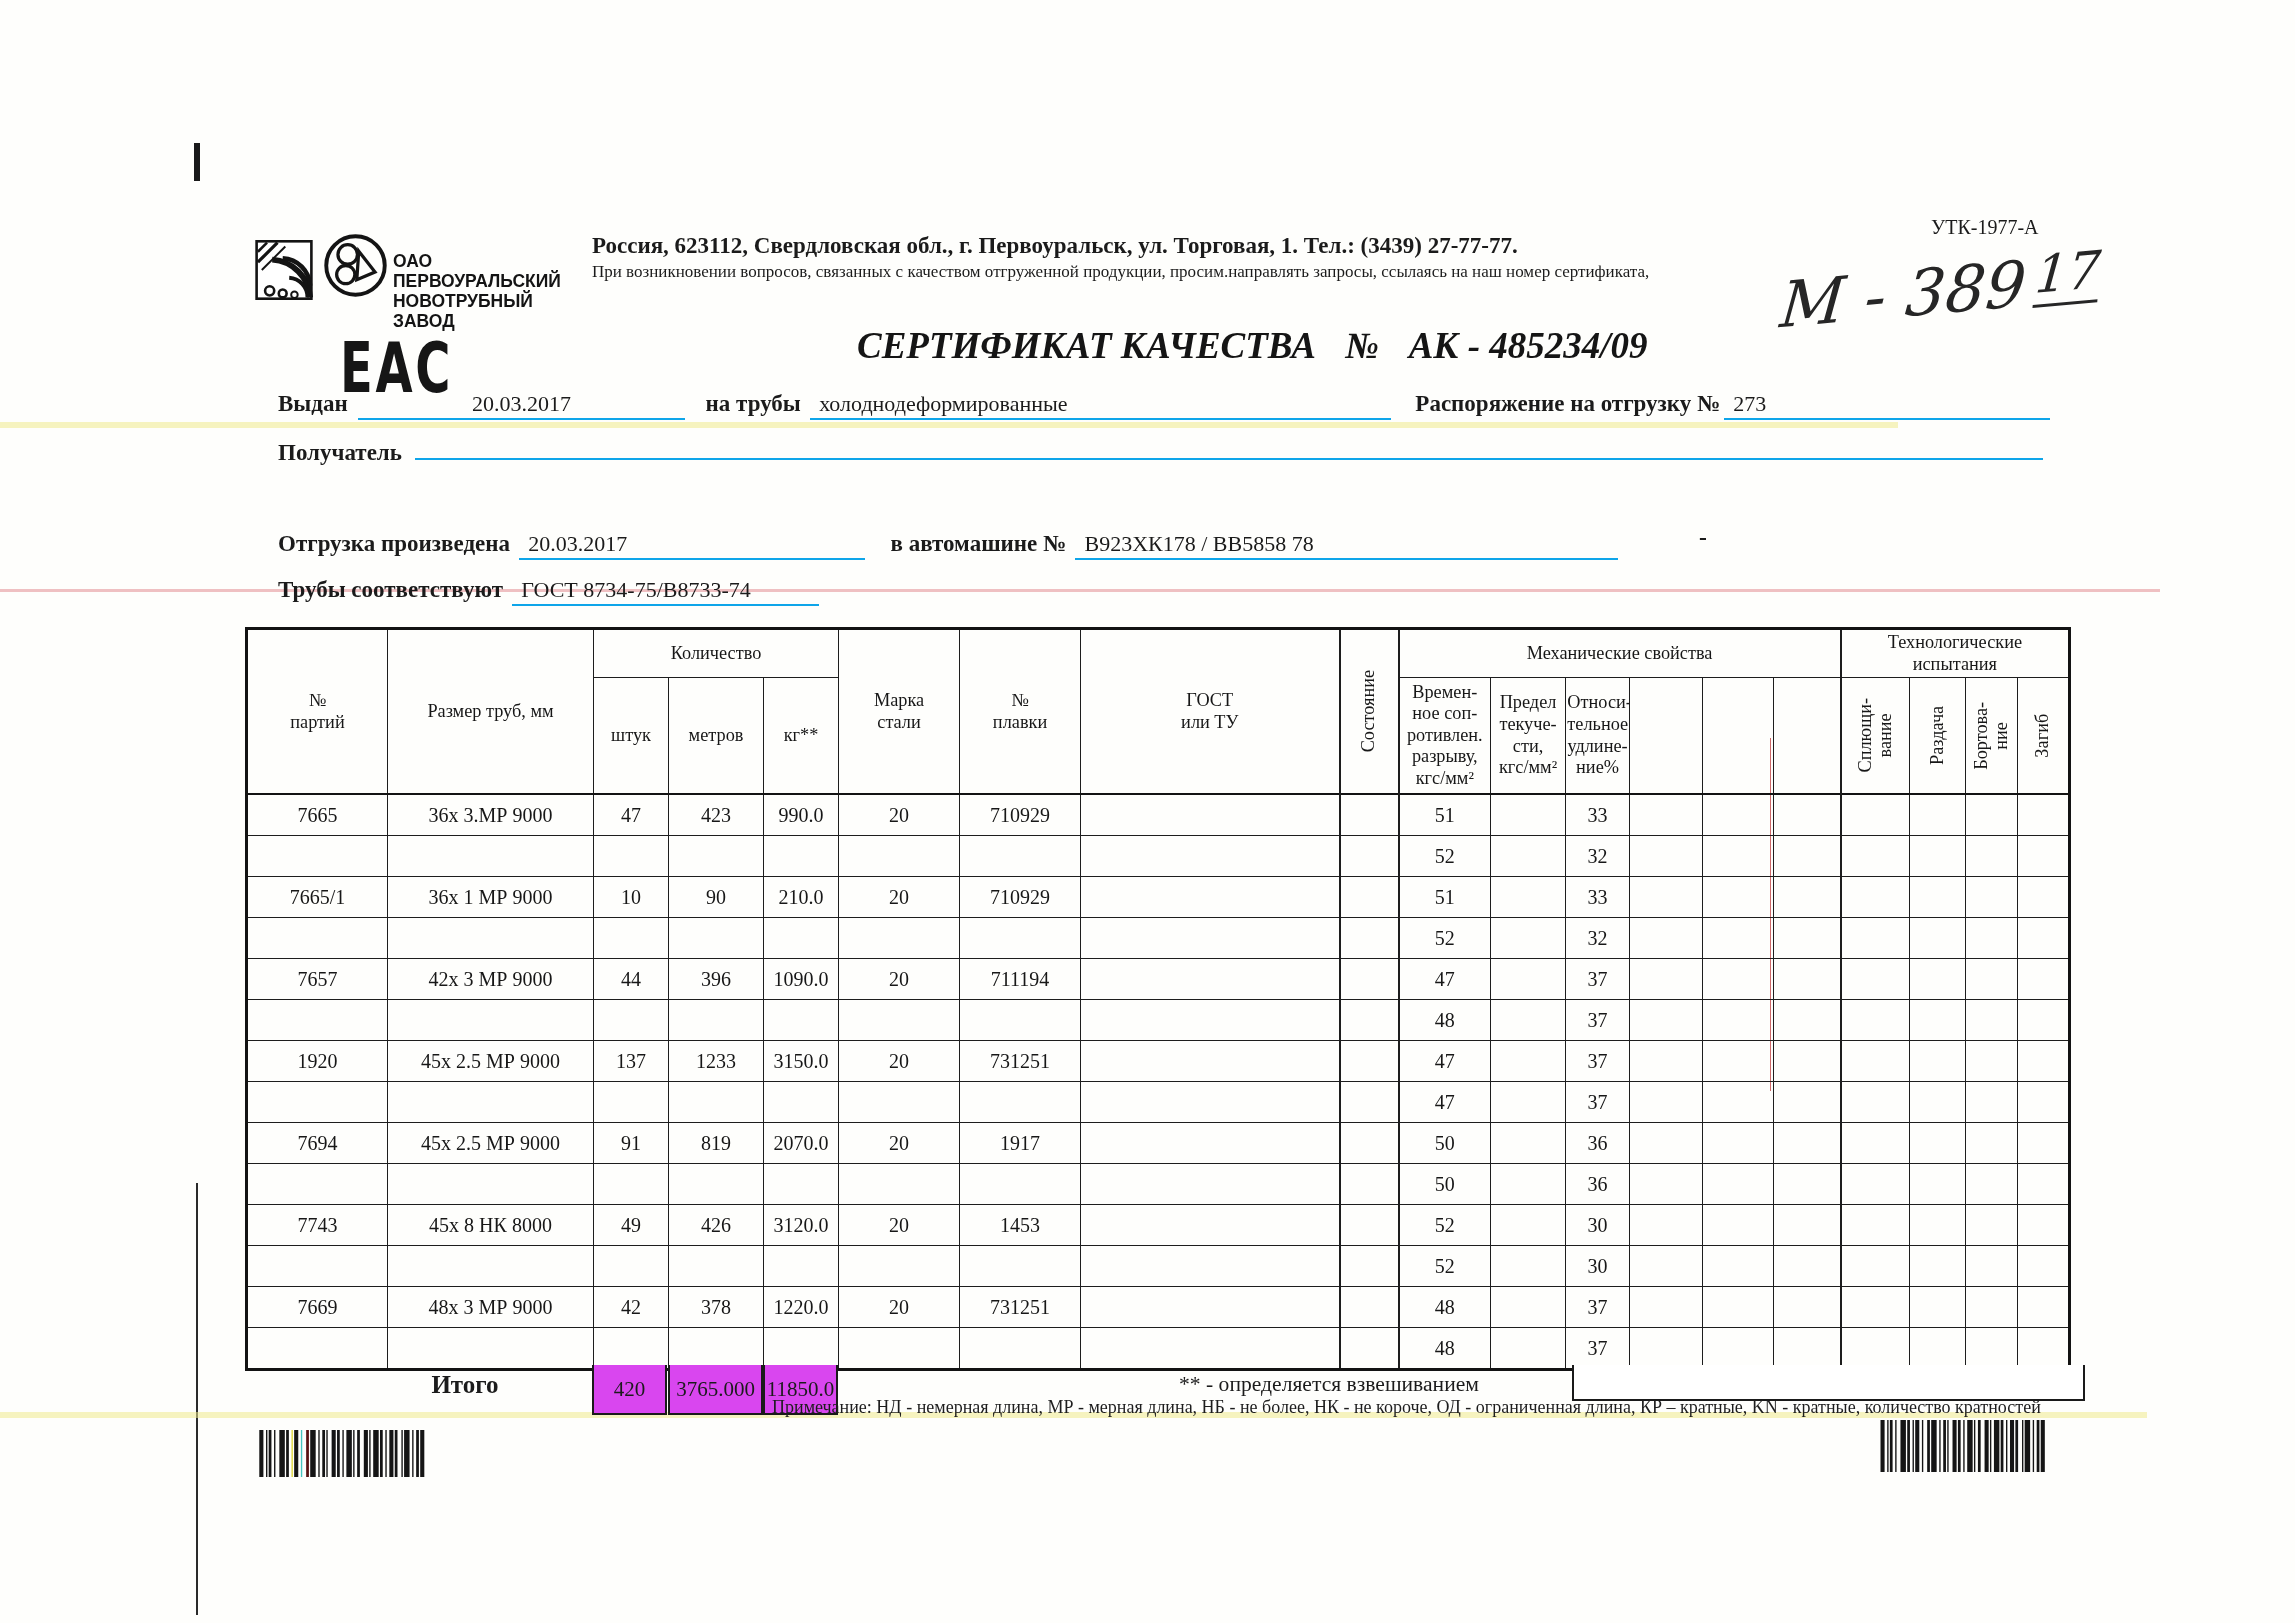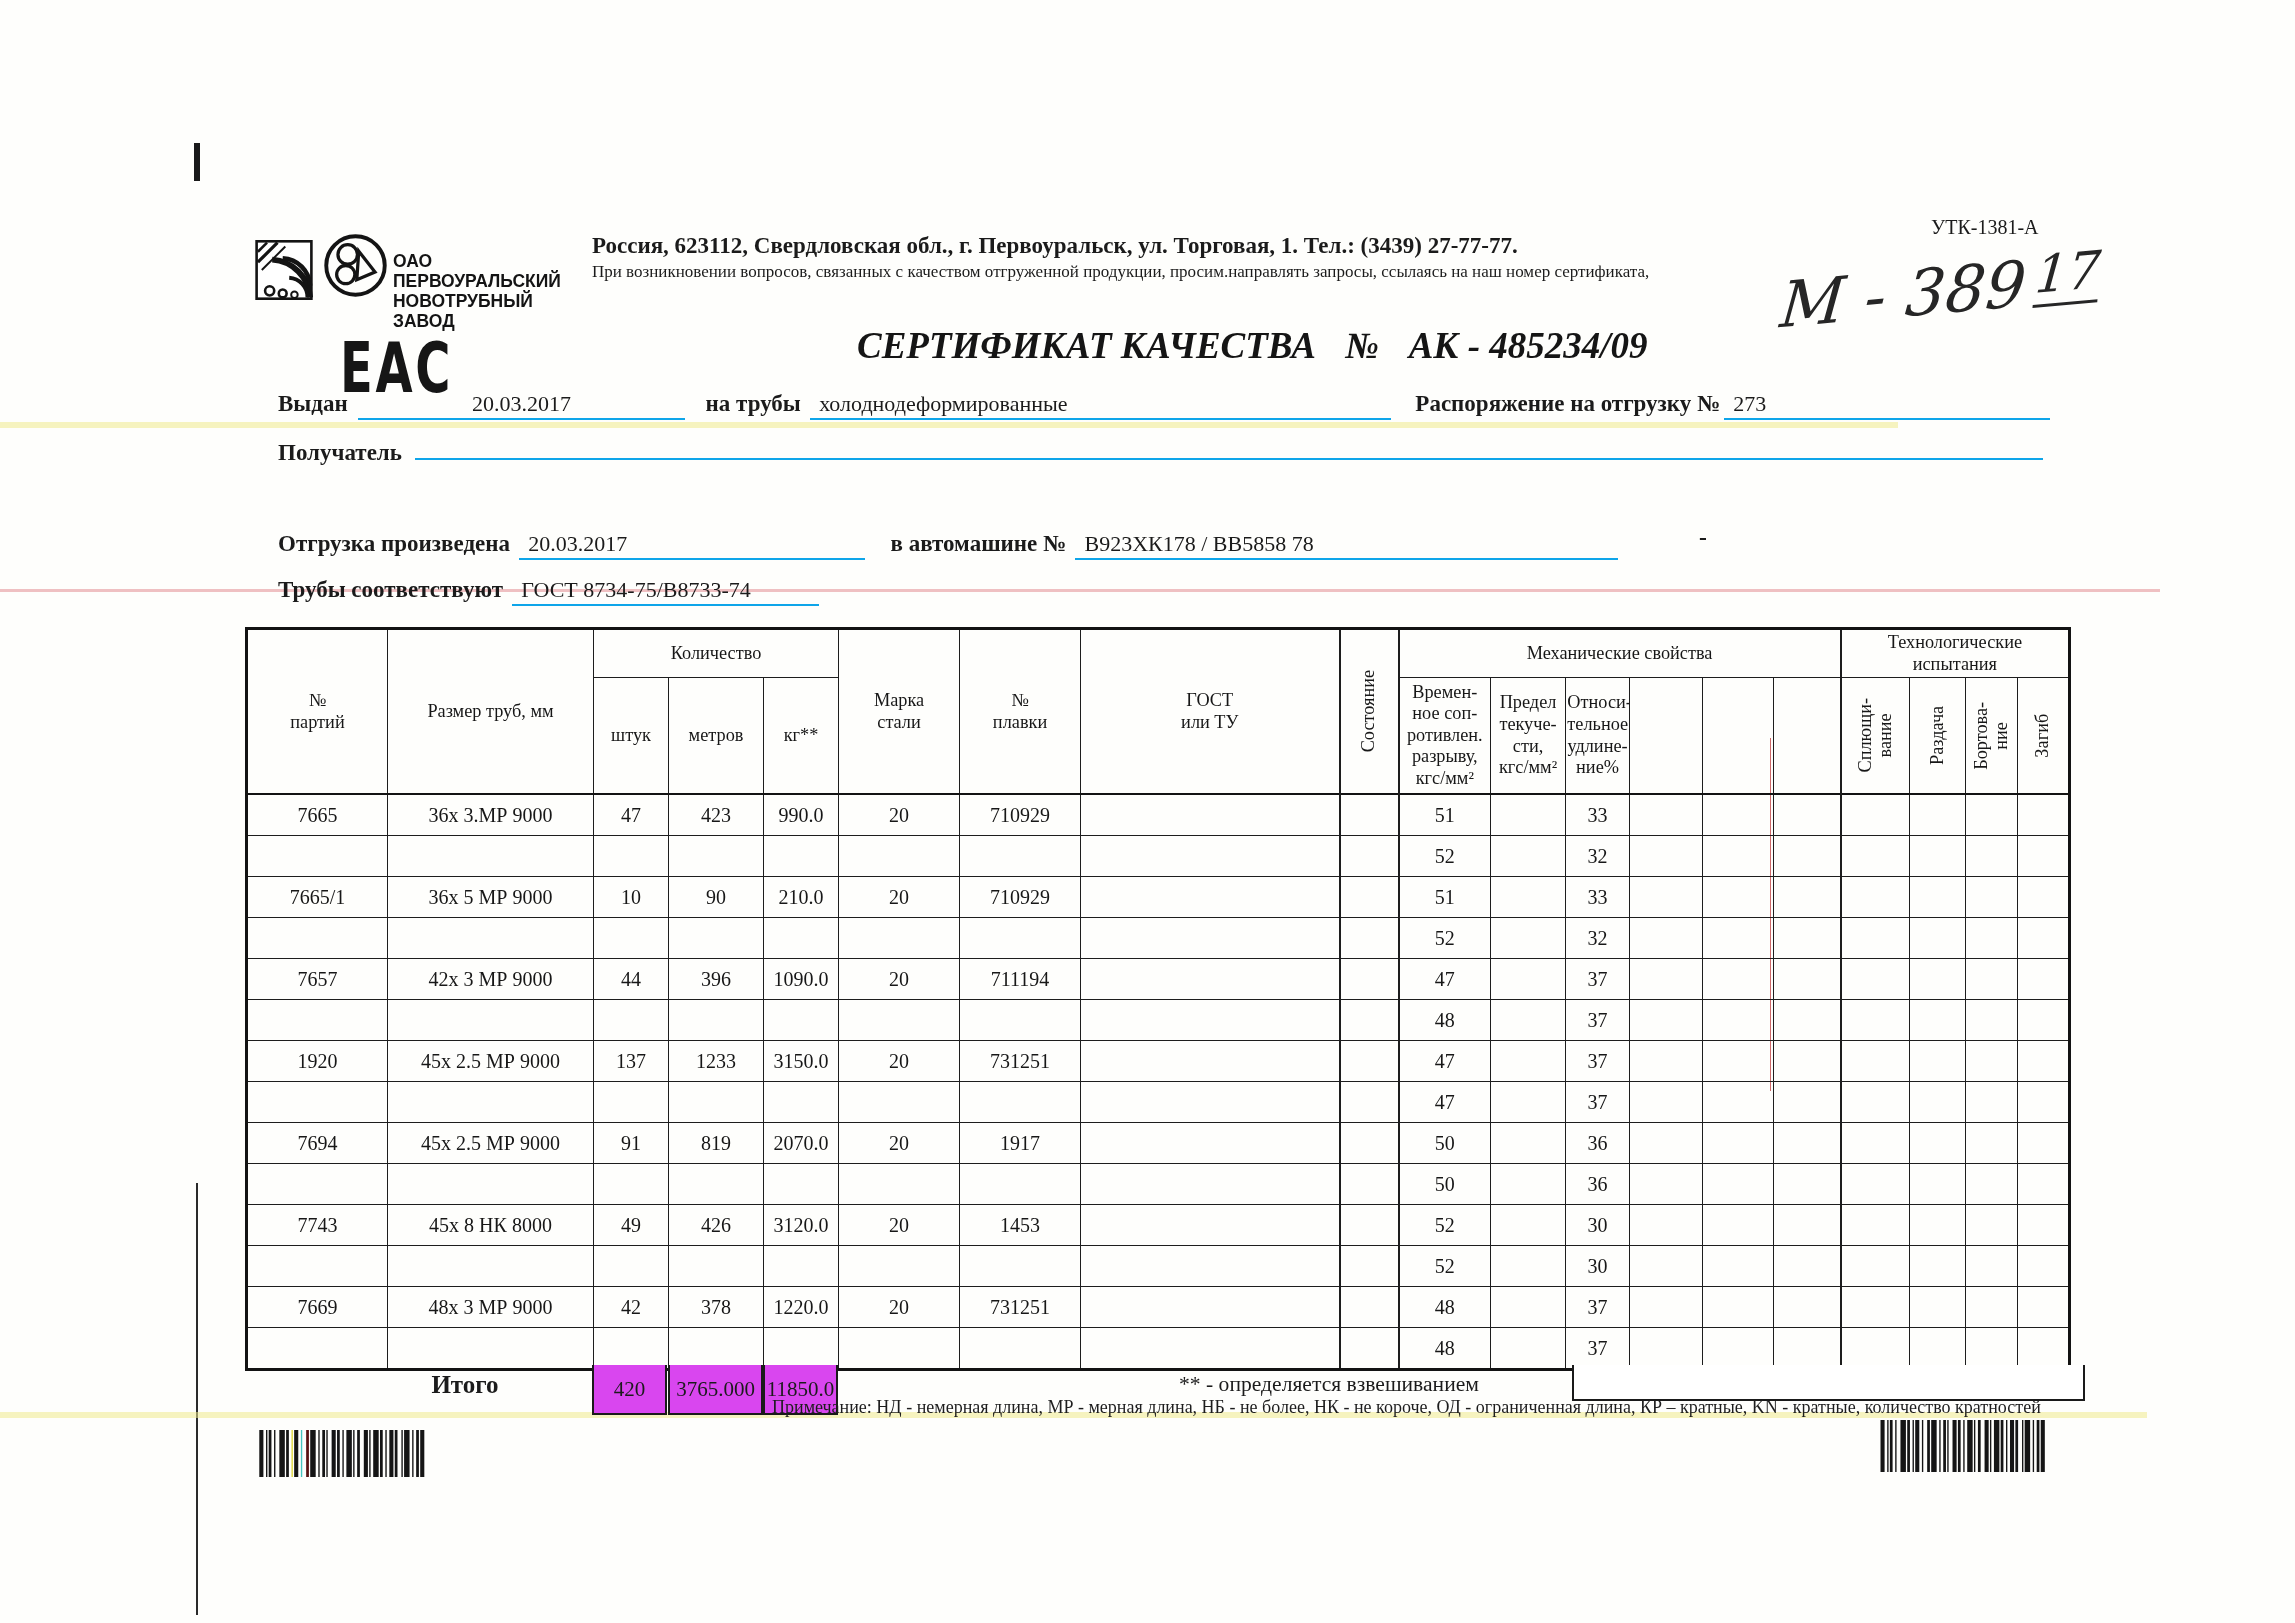--- a/index.html
+++ b/index.html
@@ -117,21 +117,21 @@
     <div>ОАО ПЕРВОУРАЛЬСКИЙ</div>
     <div>НОВОТРУБНЫЙ ЗАВОД</div>
   </div>
   <div class="eac">ЕАС</div>
 
   <div class="addr">
     <div class="addr-l1">Россия, 623112, Свердловская обл., г. Первоуральск, ул. Торговая, 1. Тел.: (3439) 27-77-77.</div>
     <div class="addr-l2">При возникновении вопросов, связанных с качеством отгруженной продукции, просим.направлять запросы, ссылаясь на наш номер сертификата,</div>
   </div>
 
-  <div class="form-code">УТК-1381-А</div>
+  <div class="form-code">УТК-1977-А</div>
   <div class="handwriting">
     <span>М - 389</span><span class="suffix">17</span>
   </div>
 
   <div class="title-row">
     <span>СЕРТИФИКАТ КАЧЕСТВА</span>
     <span>№</span>
     <span>АК -  485234/09</span>
   </div>
 
@@ -268,21 +268,21 @@
           <td></td>
           <td></td>
           <td></td>
           <td class="bl3"></td>
           <td></td>
           <td></td>
           <td></td>
         </tr>
         <tr>
           <td>7665/1</td>
-          <td>36х 5 МР 9000</td>
+          <td>36х 1 МР 9000</td>
           <td>10</td>
           <td>90</td>
           <td>210.0</td>
           <td>20</td>
           <td>710929</td>
           <td></td>
           <td class="bl3 br3"></td>
           <td>51</td>
           <td></td>
           <td>33</td>

